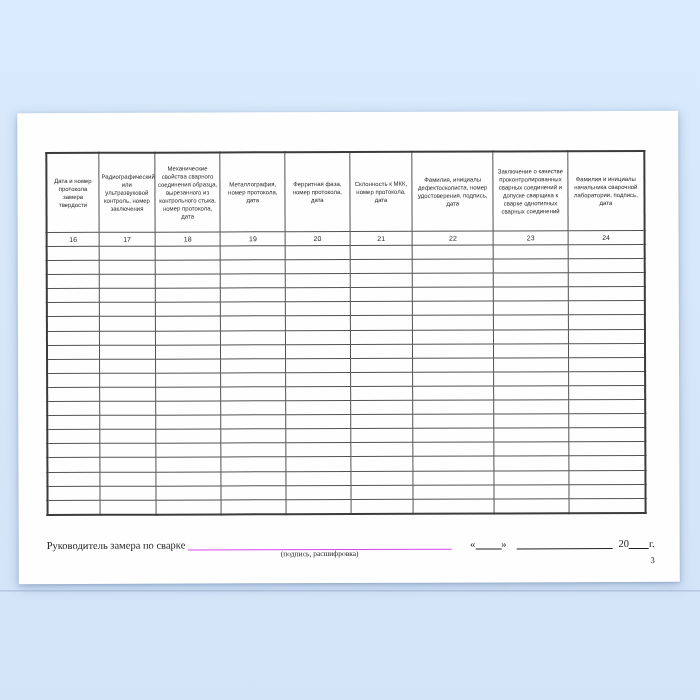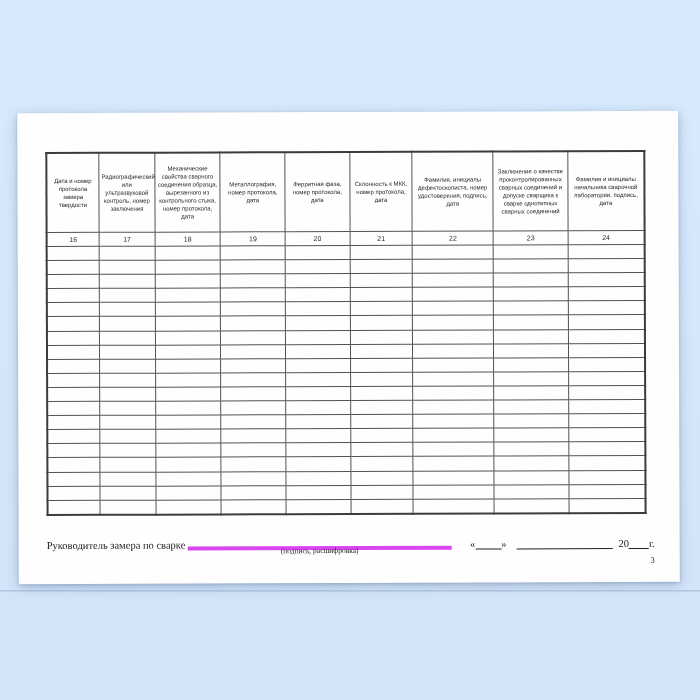--- a/index.html
+++ b/index.html
@@ -72,21 +72,21 @@
     height: 14px;
     display: flex;
     align-items: flex-end;
     font-family: "Liberation Serif", serif;
     font-size: 10.5px;
     color: #1c1c1c;
   }
   .f-label { white-space: nowrap; }
   .sig-line {
     flex: 1;
-    border-bottom: 4px solid #d946ef;
+    border-bottom: 1px solid #d946ef;
     height: 100%;
     position: relative;
     margin-left: 2px;
   }
   .sig-caption {
     position: absolute;
     left: 0; right: 0; top: 14px;
     text-align: center;
     font-size: 7.5px;
     color: #1c1c1c;

